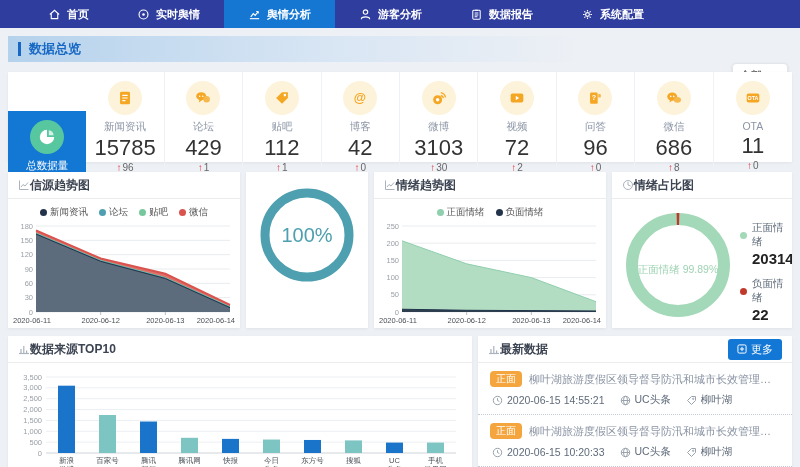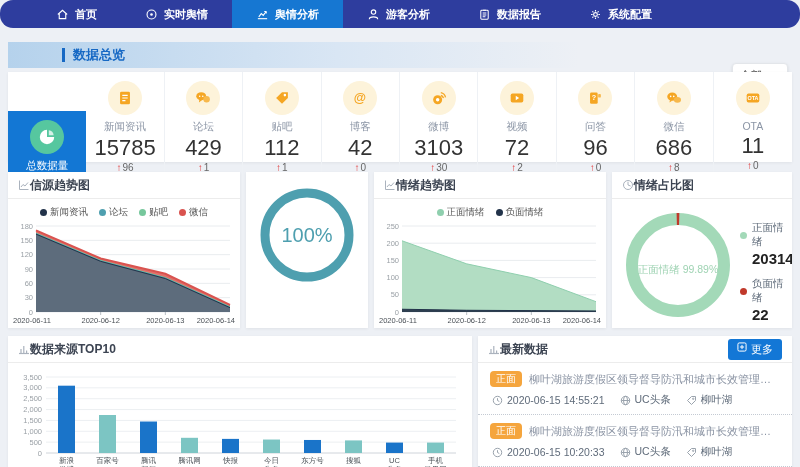--- a/index.html
+++ b/index.html
@@ -1,29 +1,29 @@
 <!DOCTYPE html>
 <html><head>
 <meta charset="utf-8">
 <style>
   * { margin:0; padding:0; box-sizing:border-box; }
   html,body { width:800px; height:467px; }
   body { font-family:"Liberation Sans","DejaVu Sans",sans-serif; background:#edf0f5; }
   .page { position:relative; width:800px; height:467px; overflow:hidden; background:#edf0f5; }
 
   
-  .topnav { height:28px; background:#2e3d9e; display:flex; align-items:stretch; padding-left:32px;border-radius:13px; }
+  .topnav { height:28px; background:#2e3d9e; display:flex; align-items:stretch; padding-left:24px; }
   .nav-item { display:flex; align-items:center; gap:6px; padding:0 24px; color:#fff; font-size:11px;
               font-weight:bold; cursor:pointer; white-space:nowrap; }
   .nav-item.active { background:#1677d2; }
   .nav-ico { width:13px; height:13px; flex:none; }
 
   
-  .section-bar { position:absolute; top:42px; left:8px; right:60px; height:26px; display:flex; align-items:center;
-                 background:linear-gradient(90deg,#b5d2ec 0%,#d9e6f4 45%,rgba(237,240,245,0) 78%);padding-left:44px; }
+  .section-bar { position:absolute; top:36px; left:8px; right:60px; height:26px; display:flex; align-items:center;
+                 background:linear-gradient(90deg,#b5d2ec 0%,#d9e6f4 45%,rgba(237,240,245,0) 78%); }
   .accent { width:3px; height:14px; background:#1668c4; margin:0 8px 0 10px; }
   .section-title { color:#1668c4; font-size:13px; font-weight:bold; }
   .filter { position:absolute; top:39px; right:12px; width:56px; height:24px; background:#fff; border:1px solid #e3e6ea;
             border-radius:4px; box-shadow:0 1px 3px rgba(0,0,0,.10); display:flex; align-items:center;
             justify-content:space-between; padding:0 7px; font-size:11px; color:#555; cursor:pointer;margin-top:24px; }
   .chev { color:#b0b6bd; font-size:9px; }
 
   
   .cards { position:absolute; top:72px; left:8px; width:784px; height:90px; display:grid;
            grid-template-columns:repeat(10,1fr); background:#fff; box-shadow:0 1px 3px rgba(0,0,0,.06); }
@@ -60,21 +60,21 @@
   .pie-center { position:absolute; left:0; top:0; width:100%; height:100%; display:flex; align-items:center;
                 justify-content:center; color:#4e9faf; font-size:20px; }
   .pie-center.small { font-size:10.5px; color:#9fd3b3; }
 
   .pie-body { display:flex; }
   .ep-legend { padding-top:22px; }
   .epl-top { display:flex; align-items:center; gap:5px; font-size:10.5px; color:#5f6b7a; }
   .epl-val { font-size:15px; font-weight:bold; color:#222; margin:1px 0 10px 12px; }
 
   
-  .more-btn { margin-left:auto; display:flex; align-items:flex-start; gap:4px; background:#1377d6; color:#fff;
+  .more-btn { margin-left:auto; display:flex; align-items:center; gap:4px; background:#1377d6; color:#fff;
               border:none; border-radius:3px; padding:3px 9px; font-size:11px; cursor:pointer;
               font-family:inherit; }
   .more-btn svg { width:10px; height:10px; }
   .latest-item { padding:8px 12px 7px; cursor:pointer; }
   .latest-item + .latest-item { border-top:1px dotted #c4cad3; }
   .li-row { display:flex; align-items:center; }
   .badge { flex:none; background:#f5a53d; color:#fff; font-size:10px; padding:1px 6px; border-radius:4px; }
   .li-title { font-size:11px; color:#8a93a3; margin-left:7px; white-space:nowrap; overflow:hidden; text-overflow:ellipsis; }
   .li-meta { display:flex; gap:15px; margin-top:6px; margin-left:2px; font-size:10.5px; color:#5f6b7a; }
   .meta { display:flex; align-items:center; gap:4px; }

